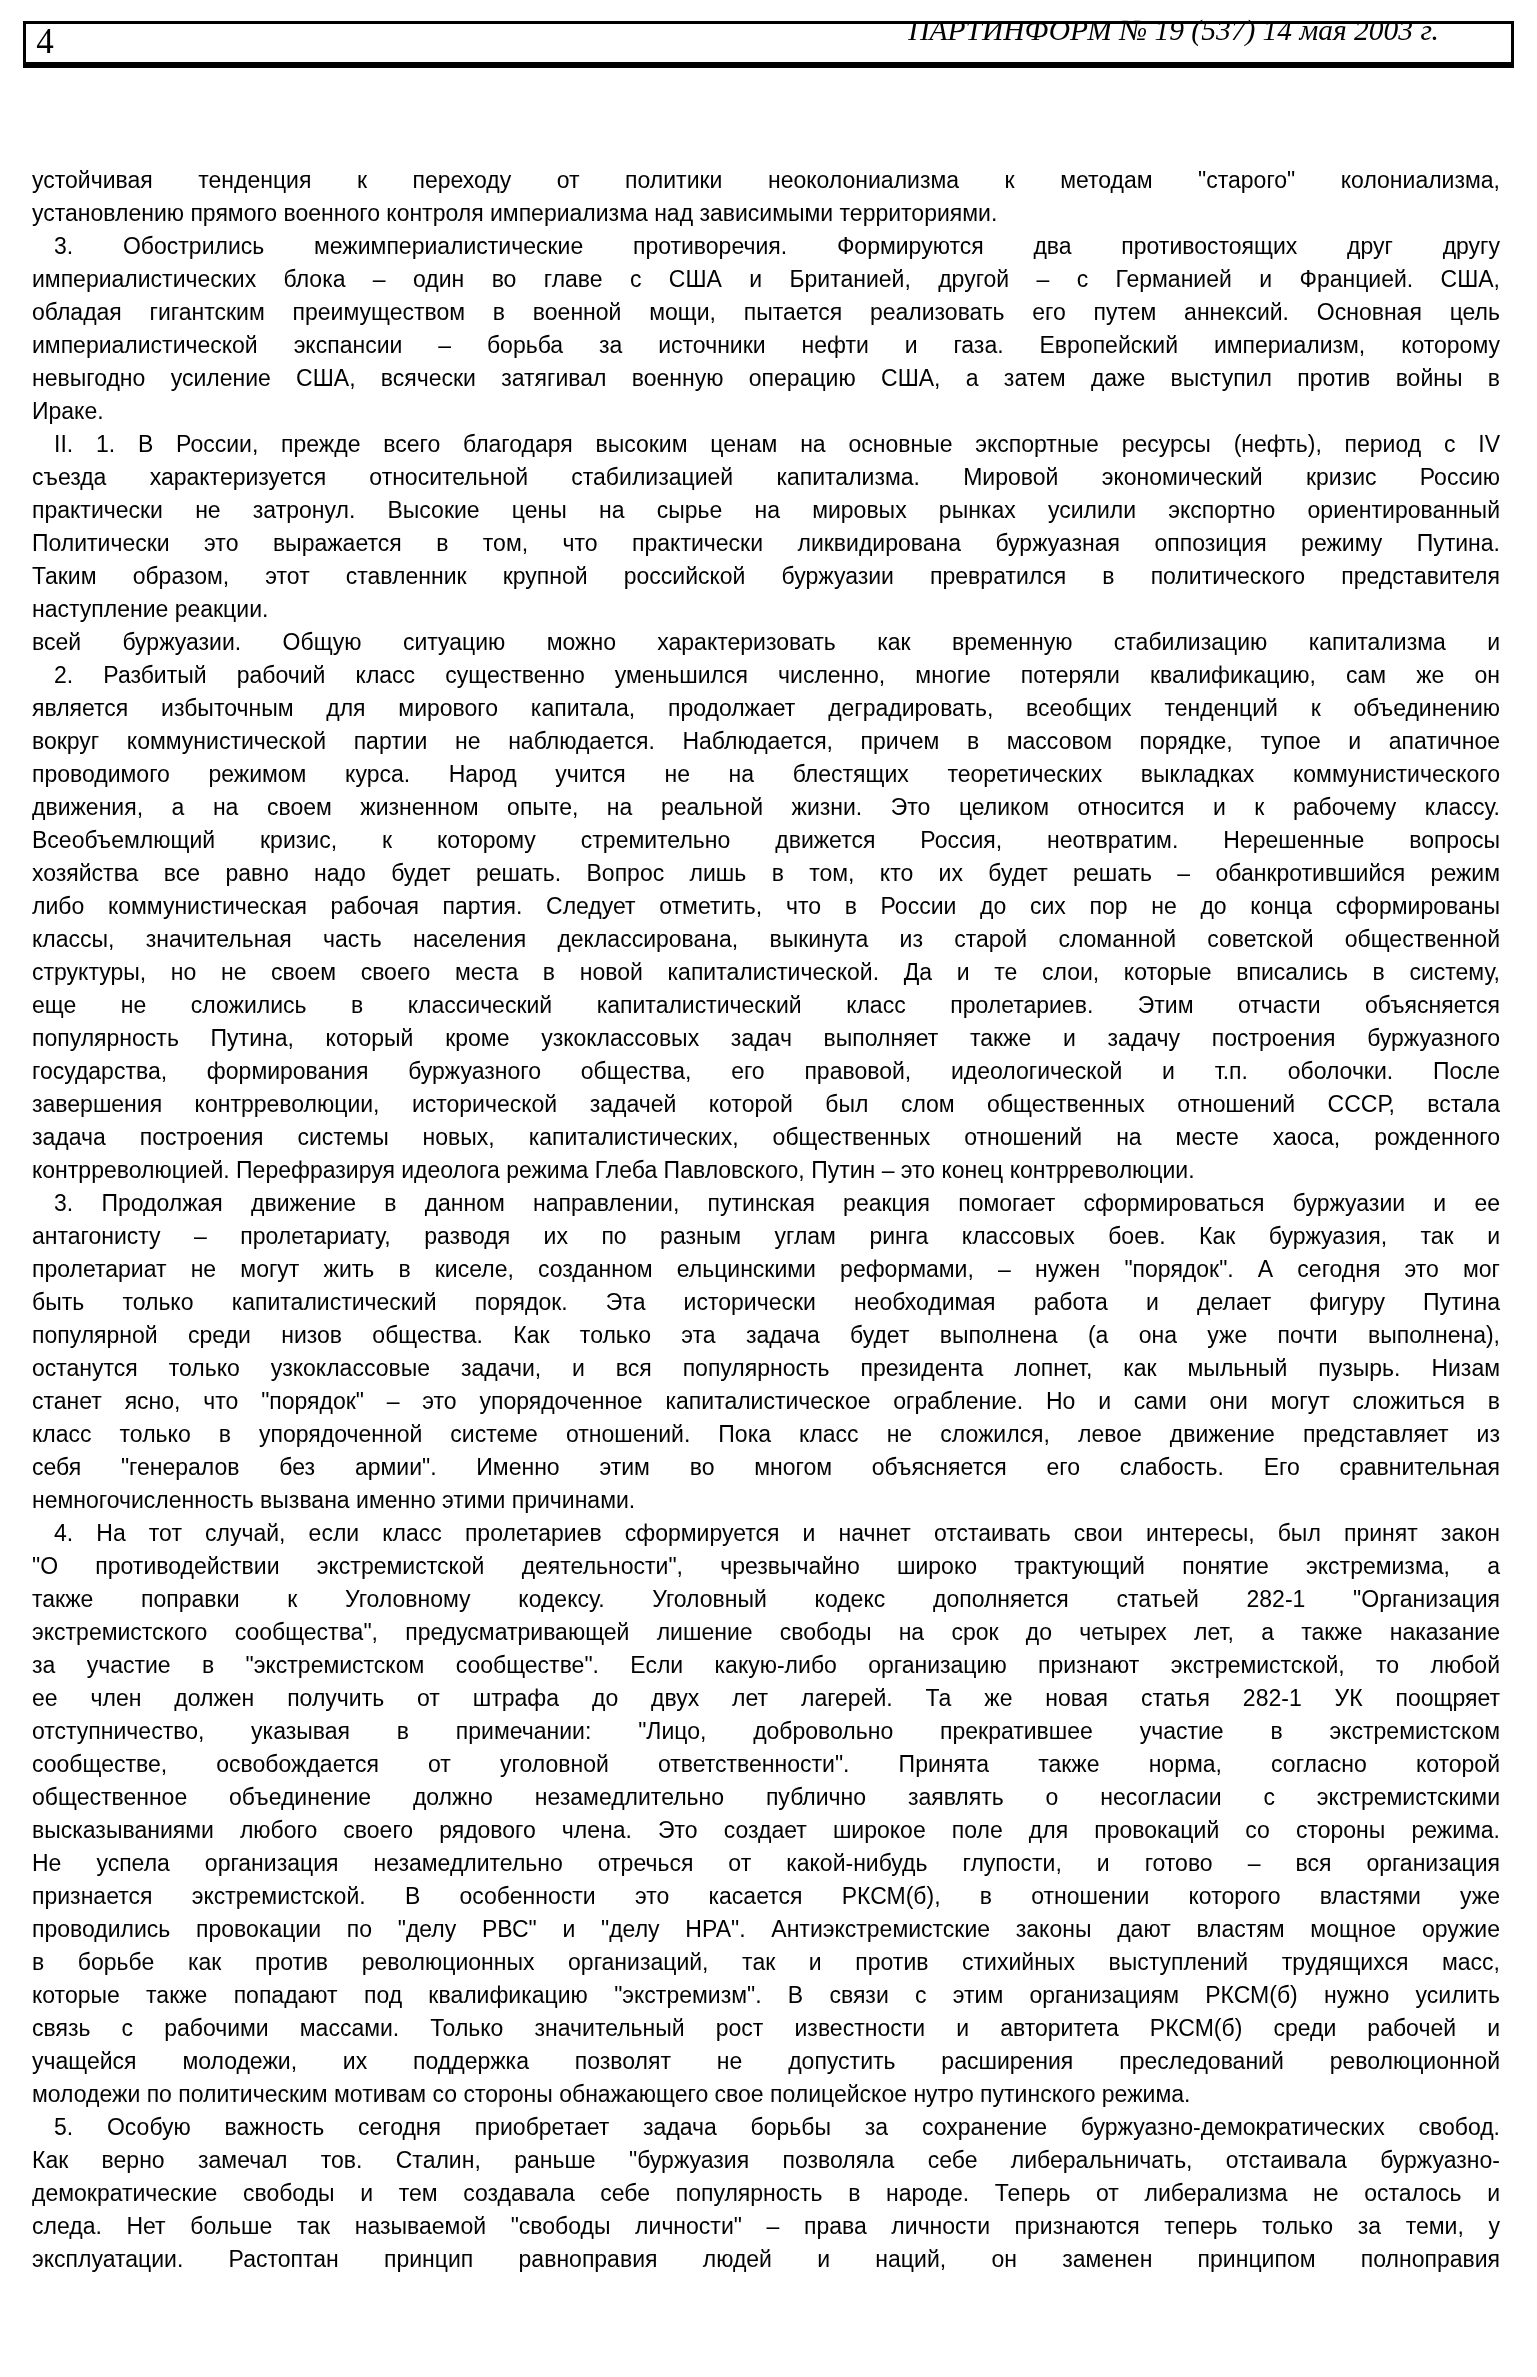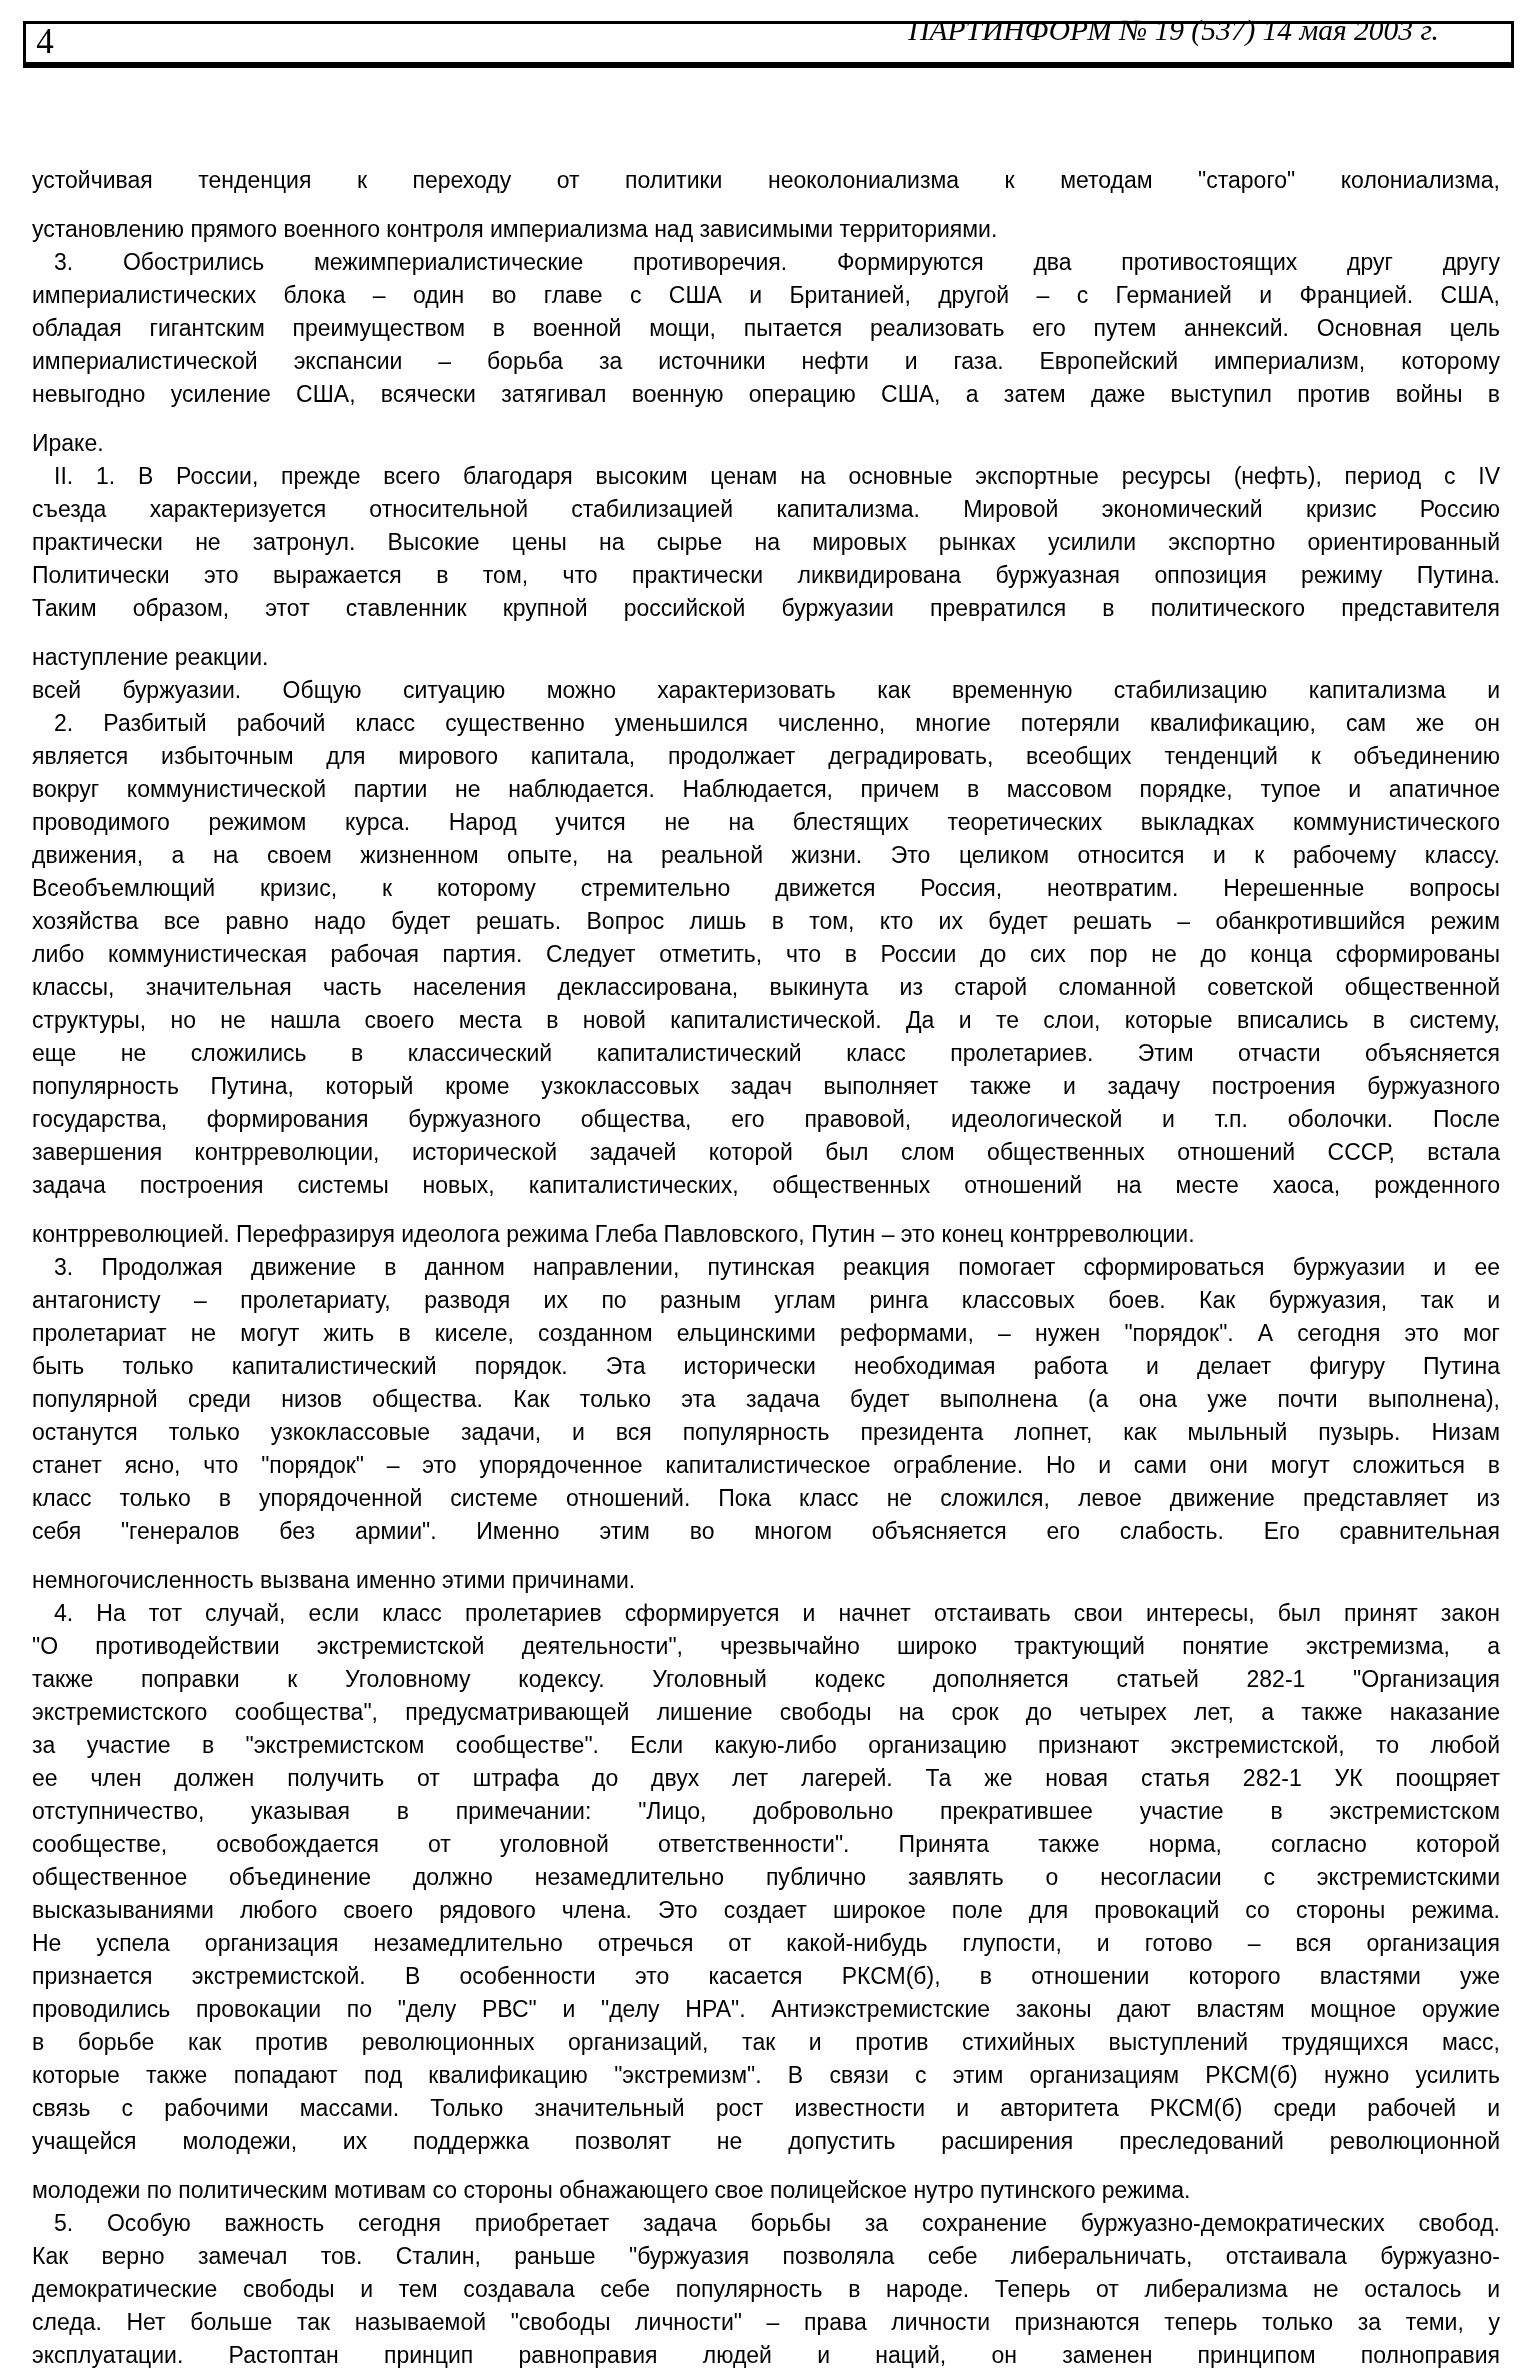--- a/index.html
+++ b/index.html
@@ -60,21 +60,20 @@
     text-align: justify;
     text-align-last: justify;
     text-justify: inter-word;
     white-space: normal;
   }
   .line.indent {
     text-indent: 22px;
   }
   .line.last {
     text-align-last: left;
-    margin-top: 16px;
   }
 </style>
 </head>
 <body>
 
 <div class="page">
   <div class="header-box">
     <span class="page-number">4</span>
     <span class="header-title">ПАРТИНФОРМ № 19 (537) 14 мая 2003 г.</span>
   </div>
@@ -103,21 +102,21 @@
       <div class="paragraph">
         <div class="line indent">2. Разбитый рабочий класс существенно уменьшился численно, многие потеряли квалификацию, сам же он</div>
         <div class="line">является избыточным для мирового капитала, продолжает деградировать, всеобщих тенденций к объединению</div>
         <div class="line">вокруг коммунистической партии не наблюдается. Наблюдается, причем в массовом порядке, тупое и апатичное</div>
         <div class="line">проводимого режимом курса. Народ учится не на блестящих теоретических выкладках коммунистического</div>
         <div class="line">движения, а на своем жизненном опыте, на реальной жизни. Это целиком относится и к рабочему классу.</div>
         <div class="line">Всеобъемлющий кризис, к которому стремительно движется Россия, неотвратим. Нерешенные вопросы</div>
         <div class="line">хозяйства все равно надо будет решать. Вопрос лишь в том, кто их будет решать – обанкротившийся режим</div>
         <div class="line">либо коммунистическая рабочая партия. Следует отметить, что в России до сих пор не до конца сформированы</div>
         <div class="line">классы, значительная часть населения деклассирована, выкинута из старой сломанной советской общественной</div>
-        <div class="line">структуры, но не нашла своего места в новой капиталистической. Да и те слои, которые вписались в систему,</div>
+        <div class="line">структуры, но не своем своего места в новой капиталистической. Да и те слои, которые вписались в систему,</div>
         <div class="line">еще не сложились в классический капиталистический класс пролетариев. Этим отчасти объясняется</div>
         <div class="line">популярность Путина, который кроме узкоклассовых задач выполняет также и задачу построения буржуазного</div>
         <div class="line">государства, формирования буржуазного общества, его правовой, идеологической и т.п. оболочки. После</div>
         <div class="line">завершения контрреволюции, исторической задачей которой был слом общественных отношений СССР, встала</div>
         <div class="line">задача построения системы новых, капиталистических, общественных отношений на месте хаоса, рожденного</div>
         <div class="line last">контрреволюцией. Перефразируя идеолога режима Глеба Павловского, Путин – это конец контрреволюции.</div>
       </div>
       <div class="paragraph">
         <div class="line indent">3. Продолжая движение в данном направлении, путинская реакция помогает сформироваться буржуазии и ее</div>
         <div class="line">антагонисту – пролетариату, разводя их по разным углам ринга классовых боев. Как буржуазия, так и</div>

